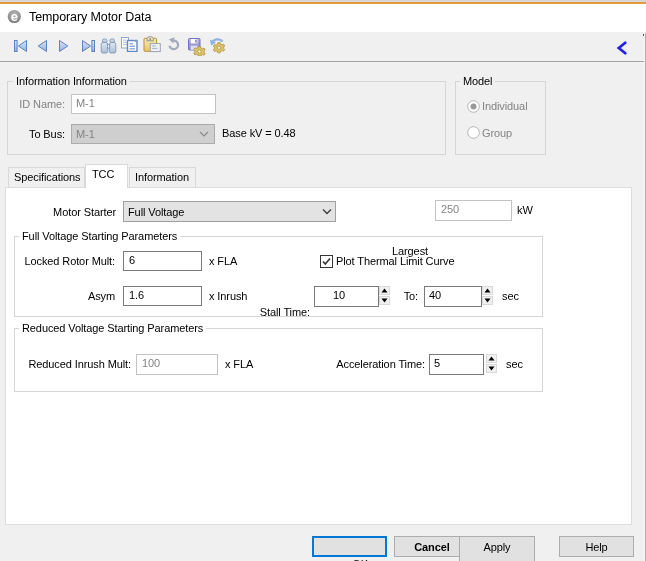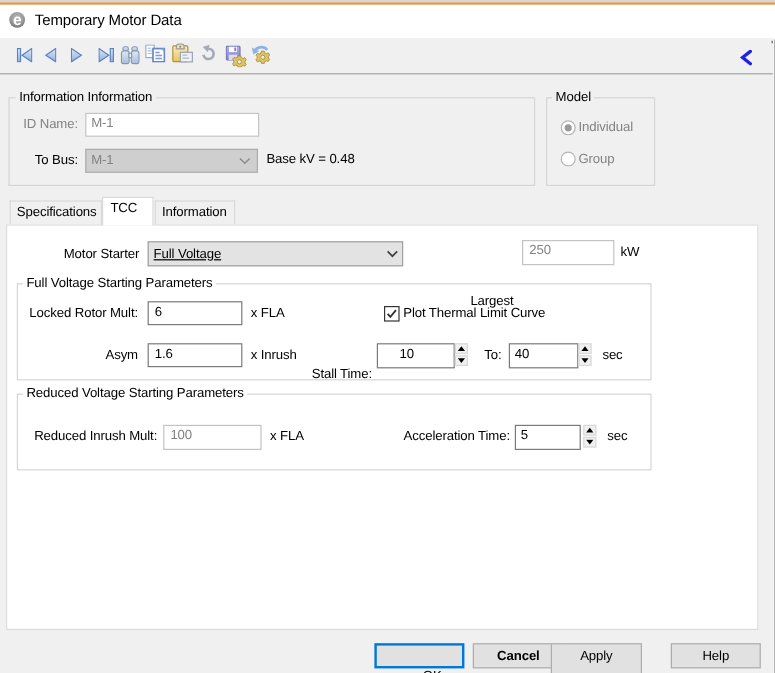--- a/index.html
+++ b/index.html
@@ -184,21 +184,21 @@
 <div class="abs" style="left:129px;top:167px;width:67px;height:20px;background:#f0f0f0;border:1px solid #d9d9d9;border-bottom:none;box-sizing:border-box;"></div>
 <div class="lbl" style="left:135px;top:171px;">Information</div>
 
 <div class="abs" style="left:5px;top:187px;width:627px;height:338px;background:#fff;border:1px solid #dcdcdc;box-sizing:border-box;"></div>
 
 <div class="abs" style="left:85px;top:164px;width:43px;height:24px;background:#fff;border:1px solid #d9d9d9;border-bottom:none;box-sizing:border-box;"></div>
 <div class="lbl" style="left:92px;top:168px;">TCC</div>
 
 <div class="lbl" style="right:530px;top:206px;">Motor Starter</div>
 <div class="abs" style="left:123px;top:201px;width:213px;height:21px;background:#e3e3e3;border:1px solid #a0a0a0;box-sizing:border-box;"></div>
-<div class="lbl" style="left:128px;top:206px;text-decoration:underline;">Full Voltage</div>
+<div class="lbl" style="left:128px;top:206px;">Full Voltage</div>
 <svg class="abs" style="left:322px;top:208px;" width="10" height="7" viewBox="0 0 10 7">
   <path d="M1 1.5 L5 5.5 L9 1.5" fill="none" stroke="#404040" stroke-width="1.4"></path>
 </svg>
 <div class="lbl" style="right:218px;top:204px;margin-top:41px;">Largest</div>
 <div class="tbd" style="left:435px;top:200px;width:75px;height:19px;"></div>
 <div class="lbl gray" style="left:441px;top:203px;">250</div>
 <div class="lbl" style="left:517px;top:204px;">kW</div>
 
 <div class="abs" style="left:14px;top:236px;width:527px;height:79px;border:1px solid #d5d5d5;"></div>
 <div class="glabelw" style="left:19px;top:230px;">Full Voltage Starting Parameters</div>

